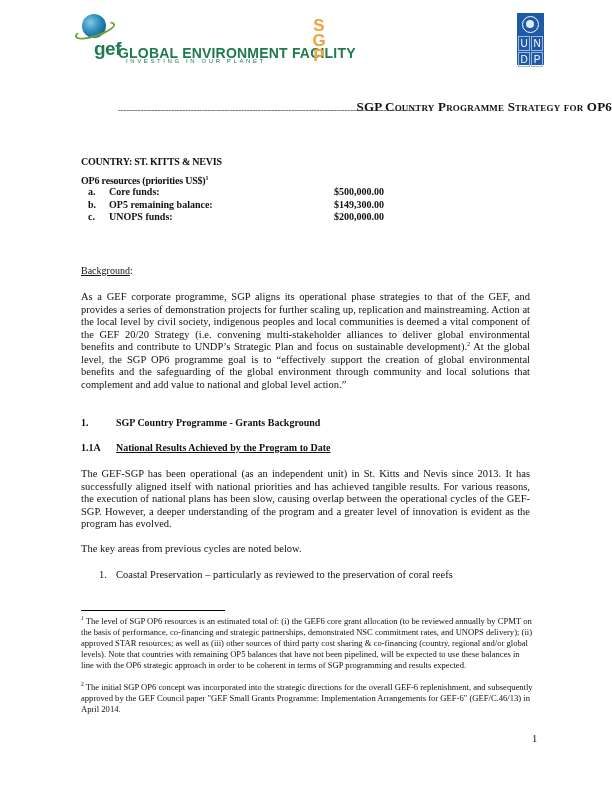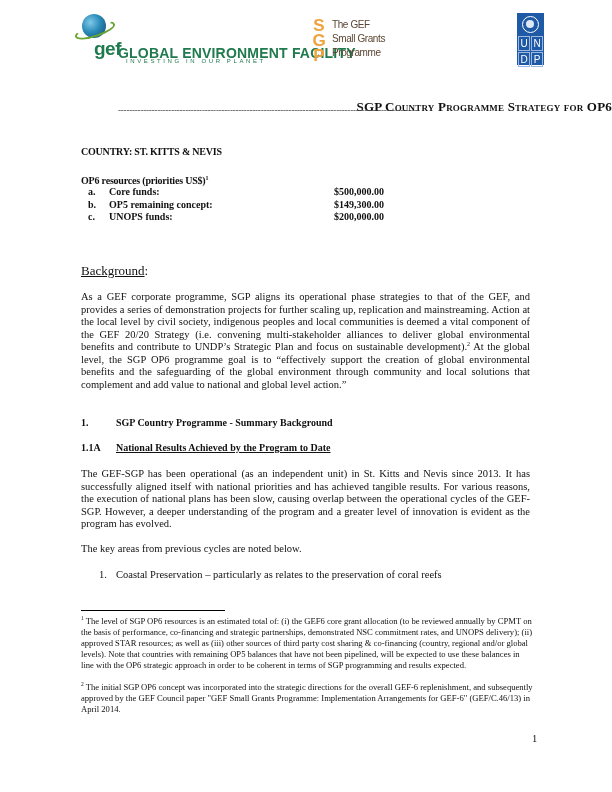--- a/index.html
+++ b/index.html
@@ -37,22 +37,22 @@
   .undp-grid span { color: #fff; font-family: "Liberation Sans", sans-serif; font-size: 10px;
                     text-align: center; line-height: 13px; border: 0.5px solid #9db8de; }
 
   
   .doc-title { position: absolute; left: 0; width: 612px; top: 99px; text-align: right;
                font-size: 13px; font-weight: bold; font-variant: small-caps; letter-spacing: 0.2px; }
   .doc-rule { position: absolute; left: 118px; top: 106px; width: 382px; height: 9px; overflow: hidden;
               font-size: 9px; line-height: 9px; white-space: nowrap; color: #333; letter-spacing: -0.2px; }
 
   .bold { font-weight: bold; }
-  .txt { position: absolute; left: 81px; font-size: 13px; line-height: 12.5px; }
-  .country { top: 146px; font-size: 10px; letter-spacing: -0.2px; }
+  .txt { position: absolute; left: 81px; font-size: 10px; line-height: 12.5px; }
+  .country { top: 156px; font-size: 10px; letter-spacing: -0.2px; }
   .res-head { top: 172px; font-size: 10px; letter-spacing: -0.2px; }
   .res-head sup { font-size: 6px; }
   .res-list { position: absolute; left: 88px; top: 186px; width: 340px; font-size: 10px; font-weight: bold; }
   .res-row { position: relative; height: 12.5px; line-height: 12.5px; }
   .res-row .lbl { position: absolute; left: 0; }
   .res-row .name { position: absolute; left: 21px; white-space: nowrap; text-align: center; }
   .res-row .amt { position: absolute; left: 246px; white-space: nowrap; }
   .para { position: absolute; left: 81px; width: 449px; font-size: 10.5px; line-height: 12.5px;
           text-align: justify; }
   .para sup { font-size: 6px; line-height: 0; }
@@ -86,25 +86,20 @@
   <div class="gef-name">GLOBAL ENVIRONMENT FACILITY</div>
   <div class="gef-tag">INVESTING IN OUR PLANET</div>
 </div>
 
 <div class="logo-sgp">
   <div class="sgp-letters">
     <div>S</div>
     <div>G</div>
     <div>P</div>
   </div>
-  <div class="sgp-text">
-    <div>The GEF</div>
-    <div>Small Grants</div>
-    <div>Programme</div>
-  </div>
 </div>
 
 <div class="logo-undp">
   <div class="undp-emblem"></div>
   <div class="undp-grid">
     <span>U</span>
     <span>N</span>
     <span>D</span>
     <span>P</span>
   </div>
@@ -117,49 +112,49 @@
 <div class="txt res-head bold"><span>OP6 resources (priorities US$)</span><sup>1</sup></div>
 
 <div class="res-list">
   <div class="res-row">
     <span class="lbl">a.</span>
     <span class="name">Core funds:</span>
     <span class="amt">$500,000.00</span>
   </div>
   <div class="res-row">
     <span class="lbl">b.</span>
-    <span class="name">OP5 remaining concept:</span>
+    <span class="name">OP5 remaining balance:</span>
     <span class="amt">$149,300.00</span>
   </div>
   <div class="res-row">
     <span class="lbl">c.</span>
     <span class="name">UNOPS funds:</span>
     <span class="amt">$200,000.00</span>
   </div>
 </div>
 
 <div class="txt" style="top:265px;"><span style="text-decoration:underline;">Background</span><span>:</span></div>
 
 <div class="para p1"><span>As a GEF corporate programme, SGP aligns its operational phase strategies to that of the GEF, and provides a series of demonstration projects for further scaling up, replication and mainstreaming. Action at the local level by civil society, indigenous peoples and local communities is deemed a vital component of the GEF 20/20 Strategy (i.e. convening multi-stakeholder alliances to deliver global environmental benefits and contribute to UNDP’s Strategic Plan and focus on sustainable development).</span><sup>2</sup><span> At the global level, the SGP OP6 programme goal is to “effectively support the creation of global environmental benefits and the safeguarding of the global environment through community and local solutions that complement and add value to national and global level action.”</span></div>
 
 <div class="sec1">
   <span class="num">1.</span>
-  <span class="t">SGP Country Programme - Summary Background</span>
+  <span class="t">SGP Country Programme - Grants Background</span>
 </div>
 
 <div class="sec11">
   <span class="num">1.1A</span>
   <span class="t">National Results Achieved by the Program to Date</span>
 </div>
 
 <div class="para p2">The GEF-SGP has been operational (as an independent unit) in St. Kitts and Nevis since 2013. It has successfully aligned itself with national priorities and has achieved tangible results. For various reasons, the execution of national plans has been slow, causing overlap between the operational cycles of the GEF-SGP. However, a deeper understanding of the program and a greater level of innovation is evident as the program has evolved.</div>
 <div class="para p3">The key areas from previous cycles are noted below.</div>
 
 <div class="list1">
   <span class="n">1.</span>
-  <span class="t">Coastal Preservation – particularly as relates to the preservation of coral reefs</span>
+  <span class="t">Coastal Preservation – particularly as reviewed to the preservation of coral reefs</span>
 </div>
 
 <div class="fn-rule"></div>
 <div class="fn fn1"><sup>1</sup><span> The level of SGP OP6 resources is an estimated total of: (i) the GEF6 core grant allocation (to be reviewed annually by CPMT on the basis of performance, co-financing and strategic partnerships, demonstrated NSC commitment rates, and UNOPS delivery); (ii) approved STAR resources; as well as (iii) other sources of third party cost sharing &amp; co-financing (country, regional and/or global levels). Note that countries with remaining OP5 balances that have not been pipelined, will be expected to use these balances in line with the OP6 strategic approach in order to be coherent in terms of SGP programming and results expected.</span></div>
 <div class="fn fn2"><sup>2</sup><span> The initial SGP OP6 concept was incorporated into the strategic directions for the overall GEF-6 replenishment, and subsequently approved by the GEF Council paper "GEF Small Grants Programme: Implementation Arrangements for GEF-6" (GEF/C.46/13) in April 2014.</span></div>
 
 <div class="page-num">1</div>
 
 </body></html>

